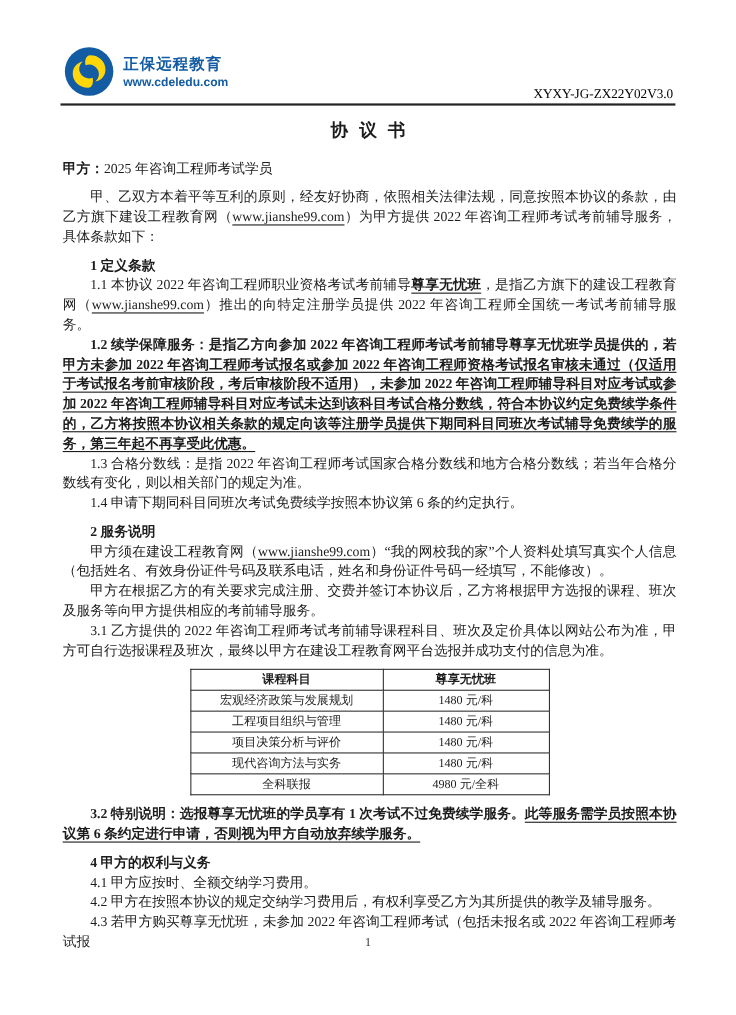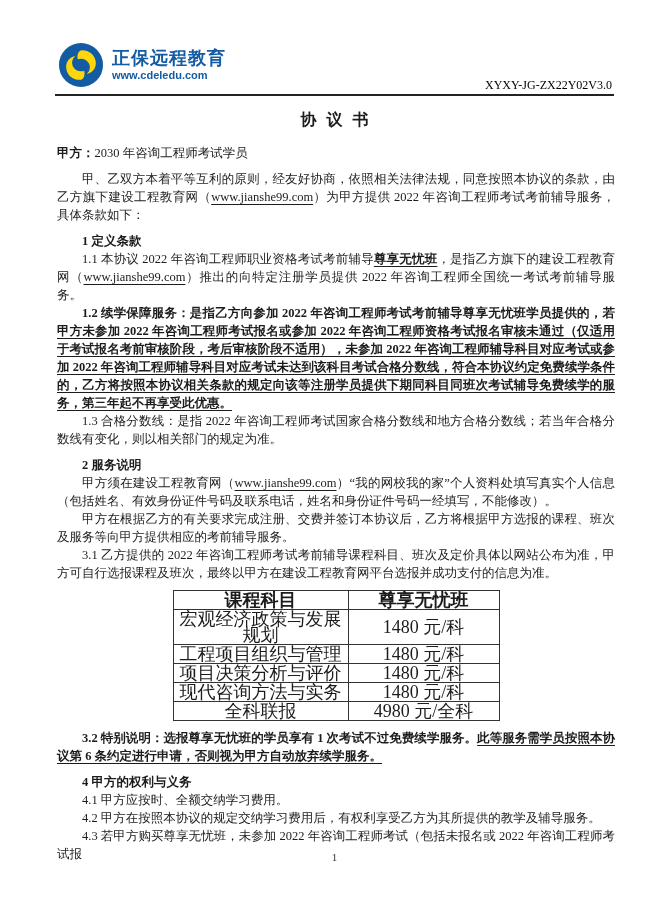--- a/index.html
+++ b/index.html
@@ -16,22 +16,22 @@
   }
   
   .header { position: absolute; top: 0; left: 0; right: 0; height: 97px; }
   .logo-wrap {
     position: absolute; top: 42px; left: 58px;
     display: flex; align-items: center; gap: 8px;
   }
   .logo-circle { width: 46px; height: 46px; display: block; }
   .brand-text { display: flex; flex-direction: column; justify-content: center; }
   .brand-name {
-    font-family: Liberation Serif, serif;
-    font-weight: bold; font-size: 18px; letter-spacing: 1px;
+    font-family: Liberation Sans, sans-serif;
+    font-weight: bold; font-size: 14px; letter-spacing: 1px;
     color: #135ca3; line-height: 20px;
   }
   .brand-url {
     font-family: "Liberation Sans", "DejaVu Sans", sans-serif;
     font-weight: bold; font-size: 11px; color: #135ca3; line-height: 14px;
   }
   .doc-code {
     position: absolute; top: 78px; right: 57px;
     font-size: 12px; color: #000000;
   }
@@ -51,21 +51,21 @@
   }
   .party { line-height: 22px; text-indent: 0; }
   .content p { margin: 0; text-indent: 2em; }
   p.sec { font-weight: bold; margin-top: 8px; }
   p.gap-top { margin-top: 6px; }
   .b { font-weight: bold; }
   .u { text-decoration: underline; text-underline-offset: 3px; }
   
   table.course {
     border-collapse: collapse; margin: 8px auto; table-layout: fixed;
-    width: 326px; text-align: center; font-size: 18px;
+    width: 326px; text-align: center; font-size: 11px;
   }
   table.course th, table.course td {
     border: 1px solid #333333; padding: 1px 4px; height: 19px;
     text-align: center; line-height: 16px;
   }
   table.course th { font-weight: bold; }
   col.c1 { width: 175px; } col.c2 { width: 151px; }
   
   .page-number {
     position: absolute; bottom: 60px; left: 0; right: 0;
@@ -91,28 +91,29 @@
         <span class="brand-url">www.cdeledu.com</span>
       </div>
     </div>
     <div class="doc-code">XYXY-JG-ZX22Y02V3.0</div>
     <div class="header-rule"></div>
   </div>
 
   <div class="content">
     <div class="doc-title">协 议 书</div>
 
-    <div class="party"><span class="b">甲方：</span><span>2030 年咨询工程师考试学员</span></div>
+    <div class="party"><span class="b">甲方：</span><span>2025 年咨询工程师考试学员</span></div>
 
     <p class="gap-top"><span>甲、乙双方本着平等互利的原则，经友好协商，依照相关法律法规，同意按照本协议的条款，由乙方旗下建设工程教育网（</span><span class="u">www.jianshe99.com</span><span>）为甲方提供 2022 年咨询工程师考试考前辅导服务，具体条款如下：</span></p>
 
     <p class="sec">1 定义条款</p>
     <p><span>1.1 本协议 2022 年咨询工程师职业资格考试考前辅导</span><span class="b u">尊享无忧班</span><span>，是指乙方旗下的建设工程教育网（</span><span class="u">www.jianshe99.com</span><span>）推出的向特定注册学员提供 2022 年咨询工程师全国统一考试考前辅导服务。</span></p>
     <p><span class="b">1.2 续学保障服务：是指乙方向参加 2022 年咨询工程师考试考前辅导尊享无忧班学员提供的，若</span><span class="b u">甲方未参加 2022 年咨询工程师考试报名或参加 2022 年咨询工程师资格考试报名审核未通过（仅适用于考试报名考前审核阶段，考后审核阶段不适用），未参加 2022 年咨询工程师辅导科目对应考试或参加 2022 年咨询工程师辅导科目对应考试未达到该科目考试合格分数线，符合本协议约定免费续学条件的，乙方将按照本协议相关条款的规定向该等注册学员提供下期同科目同班次考试辅导免费续学的服务，第三年起不再享受此优惠。</span></p>
     <p>1.3 合格分数线：是指 2022 年咨询工程师考试国家合格分数线和地方合格分数线；若当年合格分数线有变化，则以相关部门的规定为准。</p>
+    <p>1.4 申请下期同科目同班次考试免费续学按照本协议第 6 条的约定执行。</p>
 
     <p class="sec">2 服务说明</p>
     <p><span>甲方须在建设工程教育网（</span><span class="u">www.jianshe99.com</span><span>）“我的网校我的家”个人资料处填写真实个人信息（包括姓名、有效身份证件号码及联系电话，姓名和身份证件号码一经填写，不能修改）。</span></p>
     <p>甲方在根据乙方的有关要求完成注册、交费并签订本协议后，乙方将根据甲方选报的课程、班次及服务等向甲方提供相应的考前辅导服务。</p>
 
     <p>3.1 乙方提供的 2022 年咨询工程师考试考前辅导课程科目、班次及定价具体以网站公布为准，甲方可自行选报课程及班次，最终以甲方在建设工程教育网平台选报并成功支付的信息为准。</p>
 
     <table class="course">
       <colgroup>
           <col class="c1">

